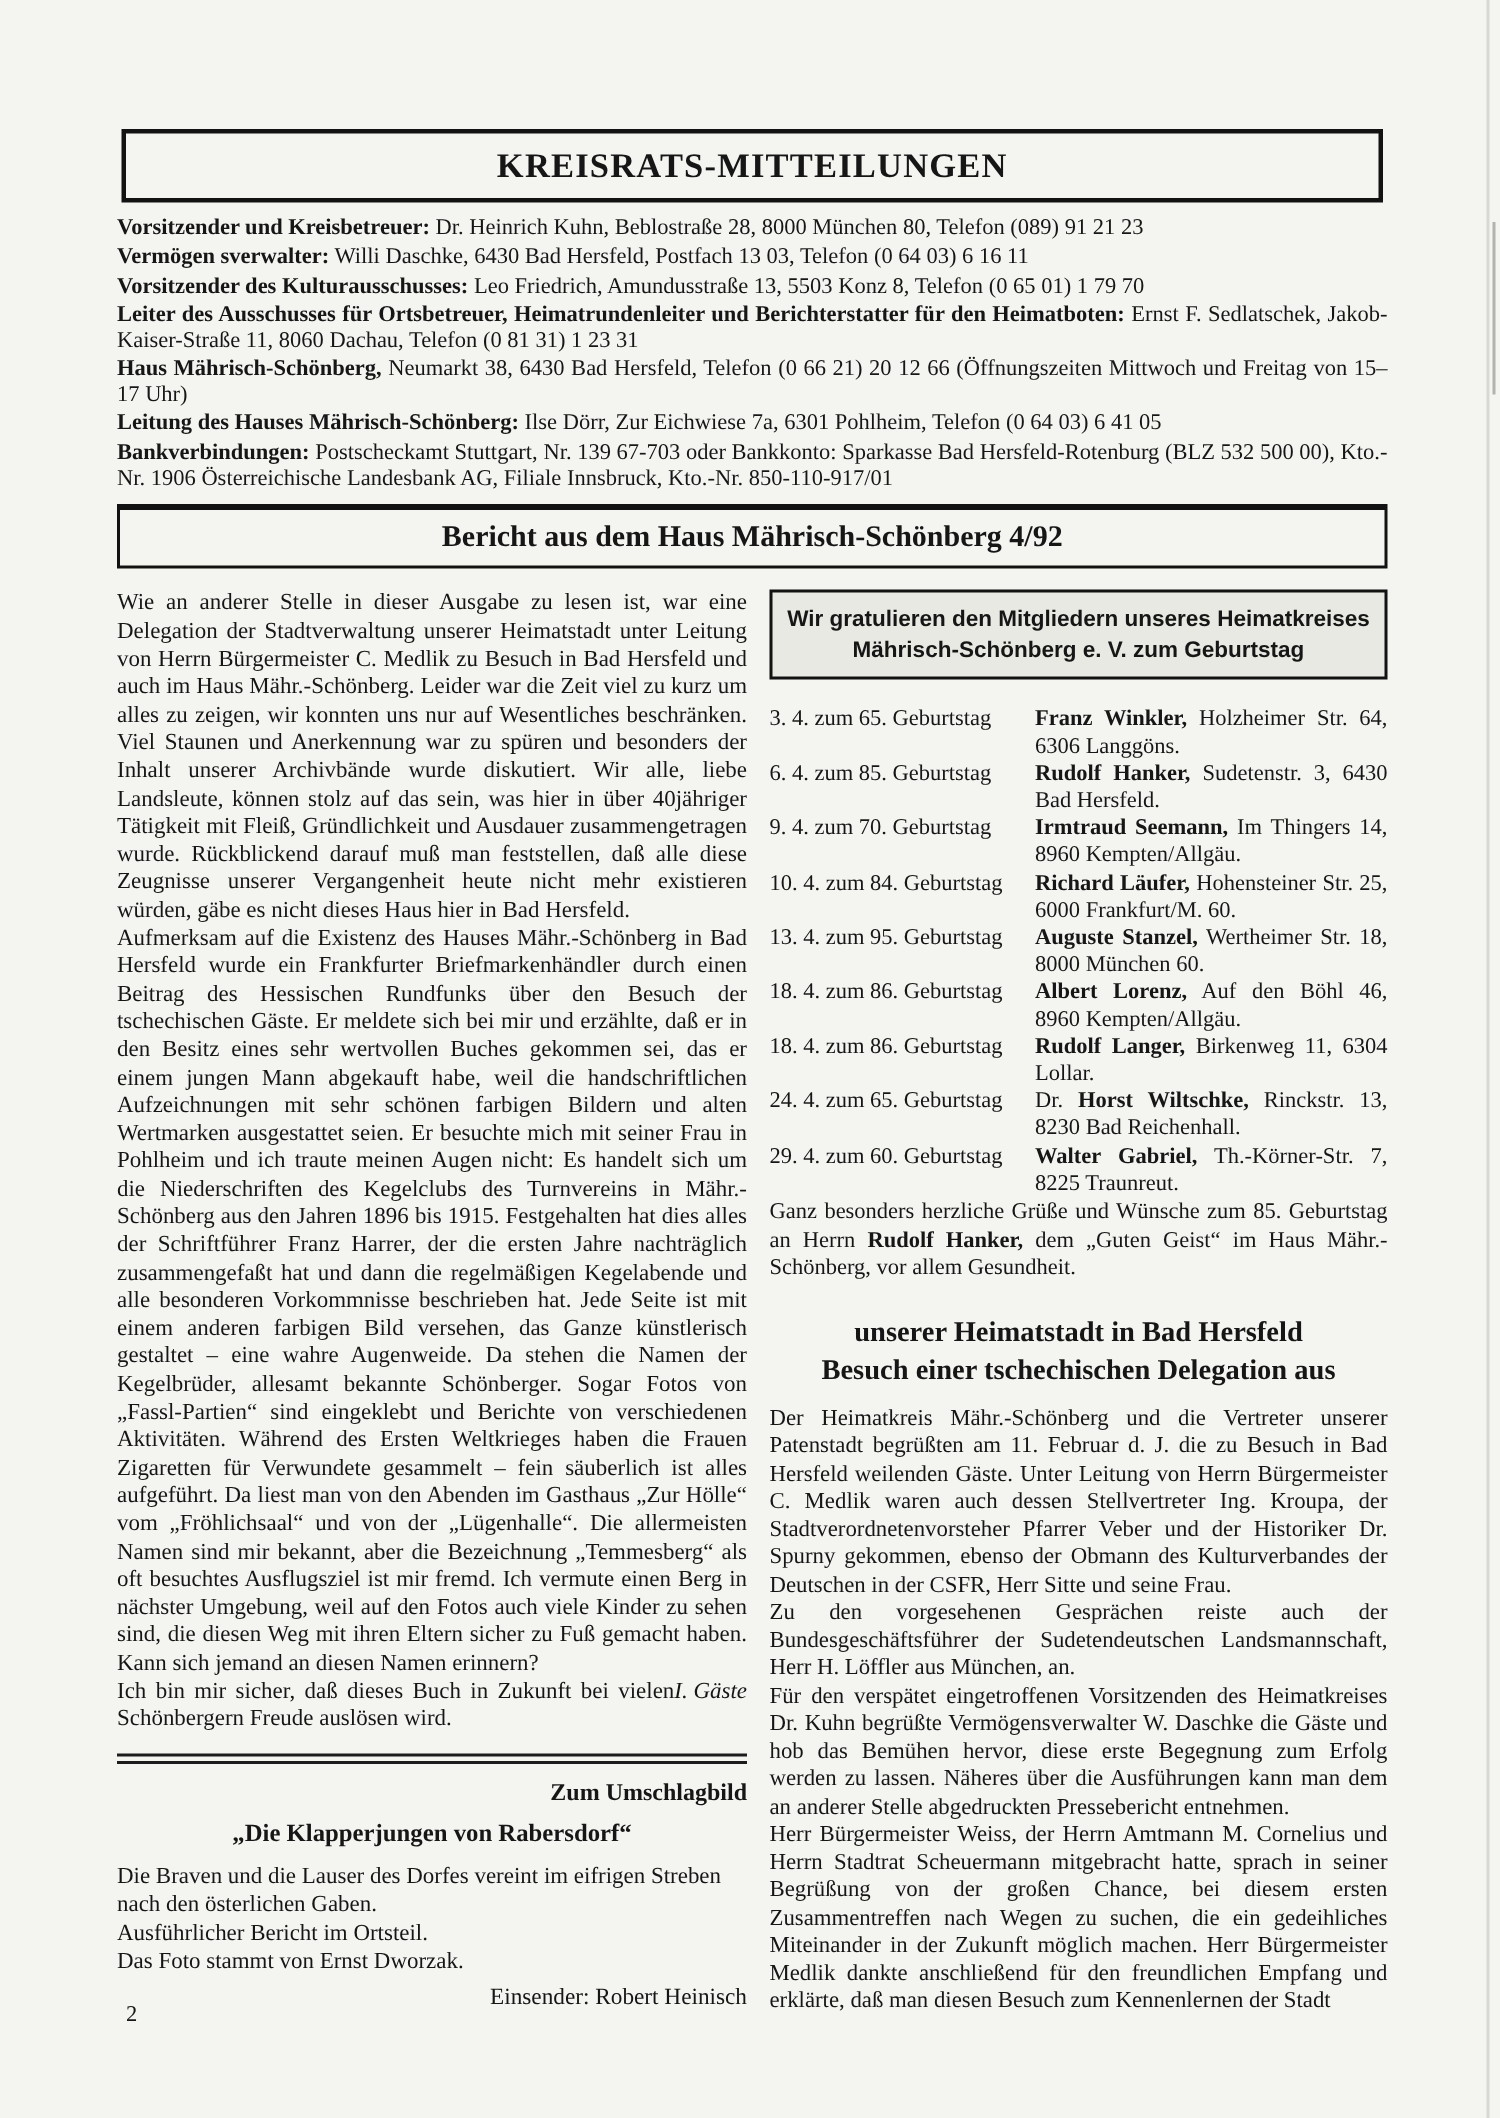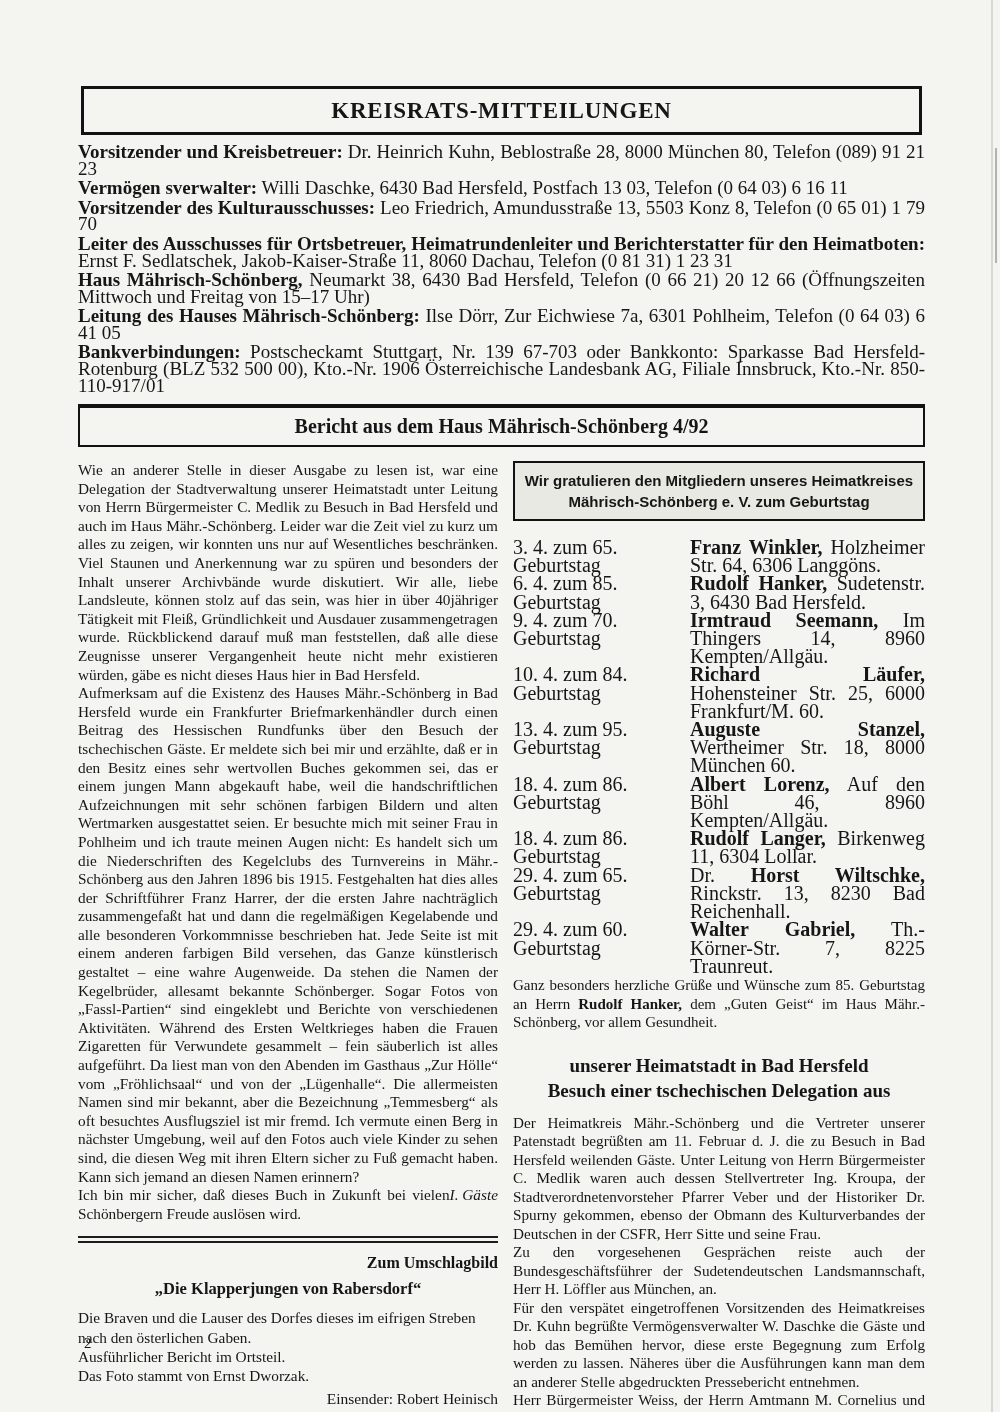--- a/index.html
+++ b/index.html
@@ -12,21 +12,21 @@
   .sheet{position:absolute;left:78px;top:86px;width:847px;}
 
   
   .masthead{
     border:3px solid #121212;margin:0 3px;height:43px;
     display:flex;align-items:center;justify-content:center;
     font-weight:bold;font-size:23px;letter-spacing:.8px;text-align:right;
   }
 
   
-  .directory{margin-top:9px;font-size:19px;line-height:16.9px;}
+  .directory{margin-top:9px;font-size:15px;line-height:16.9px;}
   .directory p{margin:0 0 2.4px 0;text-align:justify;}
   .directory b{font-weight:bold;}
 
   
   .section-head{
     margin-top:9px;border:2px solid #121212;border-top:4px solid #121212;height:37px;
     display:flex;align-items:center;justify-content:center;
     font-weight:bold;font-size:20px;
   }
 
@@ -45,21 +45,21 @@
   .cov-lines p{margin:0;font-size:15.3px;line-height:19.2px;text-align:left;}
   .cov-sender{text-align:right;font-size:15.5px;margin-top:5px;}
 
   
   .congrats{
     background:#e9e9e3;border:2px solid #121212;
     padding:7px 2px;text-align:center;
     font-family:"Liberation Sans", sans-serif;font-weight:bold;
     font-size:15px;line-height:21px;
   }
-  .bday{margin-top:17px;font-size:20px;line-height:18.2px;}
+  .bday{margin-top:17px;font-size:15px;line-height:18.2px;}
   .bday-row{display:flex;}
   .bday-date{width:177px;flex:none;}
   .bday-desc{flex:1;text-align:justify;}
   .bday-desc b{font-weight:bold;}
 
   .congrats-note{margin-top:1px;font-size:15px;line-height:18.6px;text-align:justify;}
   .congrats-note b{font-weight:bold;}
 
   .article-title{margin:21px 10px 11px 10px;text-align:center;font-weight:bold;font-size:19px;line-height:25px;}
   .article p{margin:0;font-size:15.2px;line-height:18.5px;text-align:justify;}
@@ -99,21 +99,21 @@
       <p>Wie an anderer Stelle in dieser Ausgabe zu lesen ist, war eine Delegation der Stadtverwaltung unserer Heimatstadt unter Leitung von Herrn Bürgermeister C. Medlik zu Besuch in Bad Hersfeld und auch im Haus Mähr.-Schönberg. Leider war die Zeit viel zu kurz um alles zu zeigen, wir konnten uns nur auf Wesentliches beschränken. Viel Staunen und Anerkennung war zu spüren und besonders der Inhalt unserer Archivbände wurde diskutiert. Wir alle, liebe Landsleute, können stolz auf das sein, was hier in über 40jähriger Tätigkeit mit Fleiß, Gründlichkeit und Ausdauer zusammengetragen wurde. Rückblickend darauf muß man feststellen, daß alle diese Zeugnisse unserer Vergangenheit heute nicht mehr existieren würden, gäbe es nicht dieses Haus hier in Bad Hersfeld.</p>
       <p>Aufmerksam auf die Existenz des Hauses Mähr.-Schönberg in Bad Hersfeld wurde ein Frankfurter Briefmarkenhändler durch einen Beitrag des Hessischen Rundfunks über den Besuch der tschechischen Gäste. Er meldete sich bei mir und erzählte, daß er in den Besitz eines sehr wertvollen Buches gekommen sei, das er einem jungen Mann abgekauft habe, weil die handschriftlichen Aufzeichnungen mit sehr schönen farbigen Bildern und alten Wertmarken ausgestattet seien. Er besuchte mich mit seiner Frau in Pohlheim und ich traute meinen Augen nicht: Es handelt sich um die Niederschriften des Kegelclubs des Turnvereins in Mähr.-Schönberg aus den Jahren 1896 bis 1915. Festgehalten hat dies alles der Schriftführer Franz Harrer, der die ersten Jahre nachträglich zusammengefaßt hat und dann die regelmäßigen Kegelabende und alle besonderen Vorkommnisse beschrieben hat. Jede Seite ist mit einem anderen farbigen Bild versehen, das Ganze künstlerisch gestaltet – eine wahre Augenweide. Da stehen die Namen der Kegelbrüder, allesamt bekannte Schönberger. Sogar Fotos von „Fassl-Partien“ sind eingeklebt und Berichte von verschiedenen Aktivitäten. Während des Ersten Weltkrieges haben die Frauen Zigaretten für Verwundete gesammelt – fein säuberlich ist alles aufgeführt. Da liest man von den Abenden im Gasthaus „Zur Hölle“ vom „Fröhlichsaal“ und von der „Lügenhalle“. Die allermeisten Namen sind mir bekannt, aber die Bezeichnung „Temmesberg“ als oft besuchtes Ausflugsziel ist mir fremd. Ich vermute einen Berg in nächster Umgebung, weil auf den Fotos auch viele Kinder zu sehen sind, die diesen Weg mit ihren Eltern sicher zu Fuß gemacht haben. Kann sich jemand an diesen Namen erinnern?</p>
       <p><span class="sig">I. Gäste</span><span>Ich bin mir sicher, daß dieses Buch in Zukunft bei vielen Schönbergern Freude auslösen wird.</span></p>
 
       <div class="divider"></div>
 
       <div>
         <div class="cov-h1">Zum Umschlagbild</div>
         <div class="cov-h2">„Die Klapperjungen von Rabersdorf“</div>
         <div class="cov-lines">
-          <p>Die Braven und die Lauser des Dorfes dieses im eifrigen Streben nach den österlichen Gaben.</p>
+          <p>Die Braven und die Lauser des Dorfes vereint im eifrigen Streben nach den österlichen Gaben.</p>
           <p>Ausführlicher Bericht im Ortsteil.</p>
           <p>Das Foto stammt von Ernst Dworzak.</p>
         </div>
         <div class="cov-sender">Einsender: Robert Heinisch</div>
       </div>
     </div>
 
     <div class="col-right">
 
       <div class="congrats">
@@ -144,21 +144,21 @@
         </div>
         <div class="bday-row">
           <div class="bday-date">18. 4. zum 86. Geburtstag</div>
           <div class="bday-desc"><span></span><b>Albert Lorenz,</b><span> Auf den Böhl 46, 8960 Kempten/Allgäu.</span></div>
         </div>
         <div class="bday-row">
           <div class="bday-date">18. 4. zum 86. Geburtstag</div>
           <div class="bday-desc"><span></span><b>Rudolf Langer,</b><span> Birkenweg 11, 6304 Lollar.</span></div>
         </div>
         <div class="bday-row">
-          <div class="bday-date">29. 4. zum 65. Geburtstag</div>
+          <div class="bday-date">24. 4. zum 65. Geburtstag</div>
           <div class="bday-desc"><span>Dr. </span><b>Horst Wiltschke,</b><span> Rinckstr. 13, 8230 Bad Reichenhall.</span></div>
         </div>
         <div class="bday-row">
           <div class="bday-date">29. 4. zum 60. Geburtstag</div>
           <div class="bday-desc"><span></span><b>Walter Gabriel,</b><span> Th.-Körner-Str. 7, 8225 Traunreut.</span></div>
         </div>
       </div>
 
       <div class="congrats-note"><span>Ganz besonders herzliche Grüße und Wünsche zum 85. Geburtstag an Herrn </span><b>Rudolf Hanker,</b><span>  dem „Guten Geist“ im Haus Mähr.-Schönberg, vor allem Gesundheit.</span></div>
 

